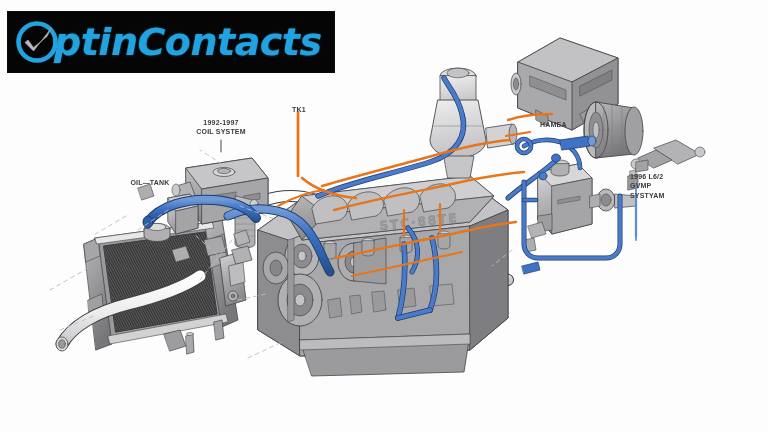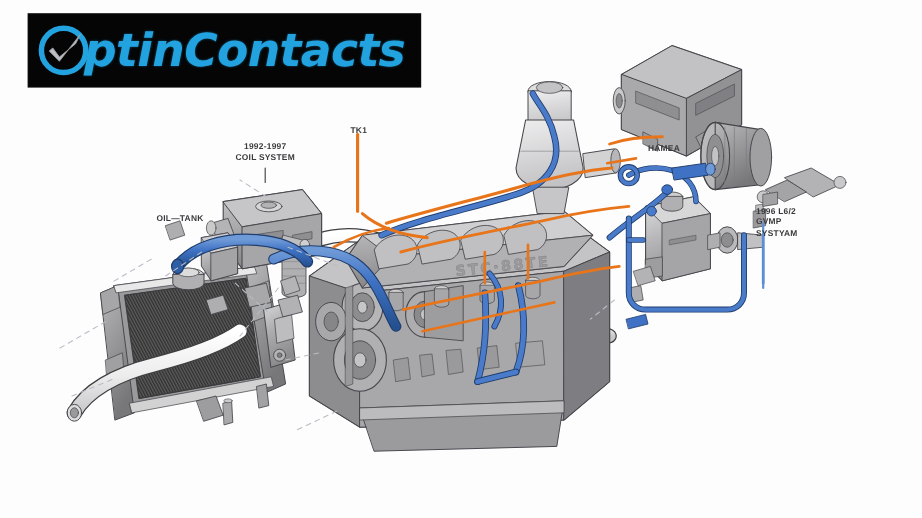--- a/index.html
+++ b/index.html
@@ -21,21 +21,21 @@
   
   #diagram-canvas {
     position: absolute;
     left: 0; top: 0;
     width: 768px;
     height: 432px;
   }
   
   #watermark-logo {
     position: absolute;
-    left: 24px;
+    left: 8px;
     top: 12px;
     width: 326px;
     height: 60px;
     background: #050505;
     display: flex;
     align-items: center;
     padding-left: 6px;
     box-sizing: border-box;
     box-shadow: 0 0 0 1px #0b0b0b;
   }

